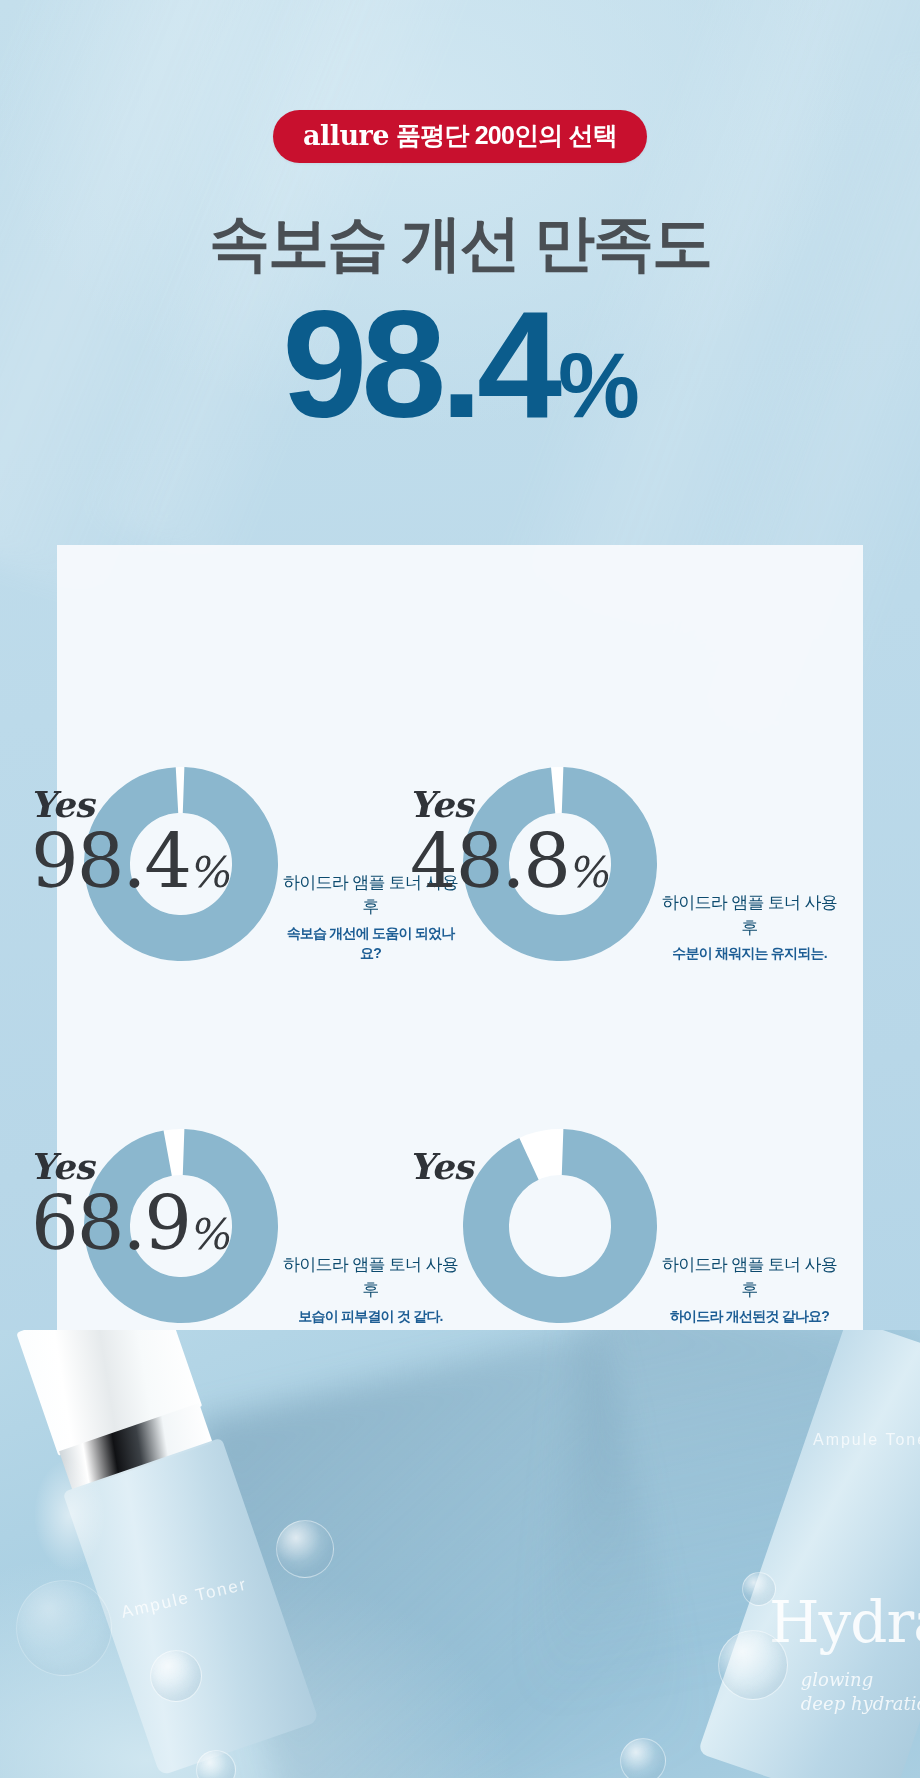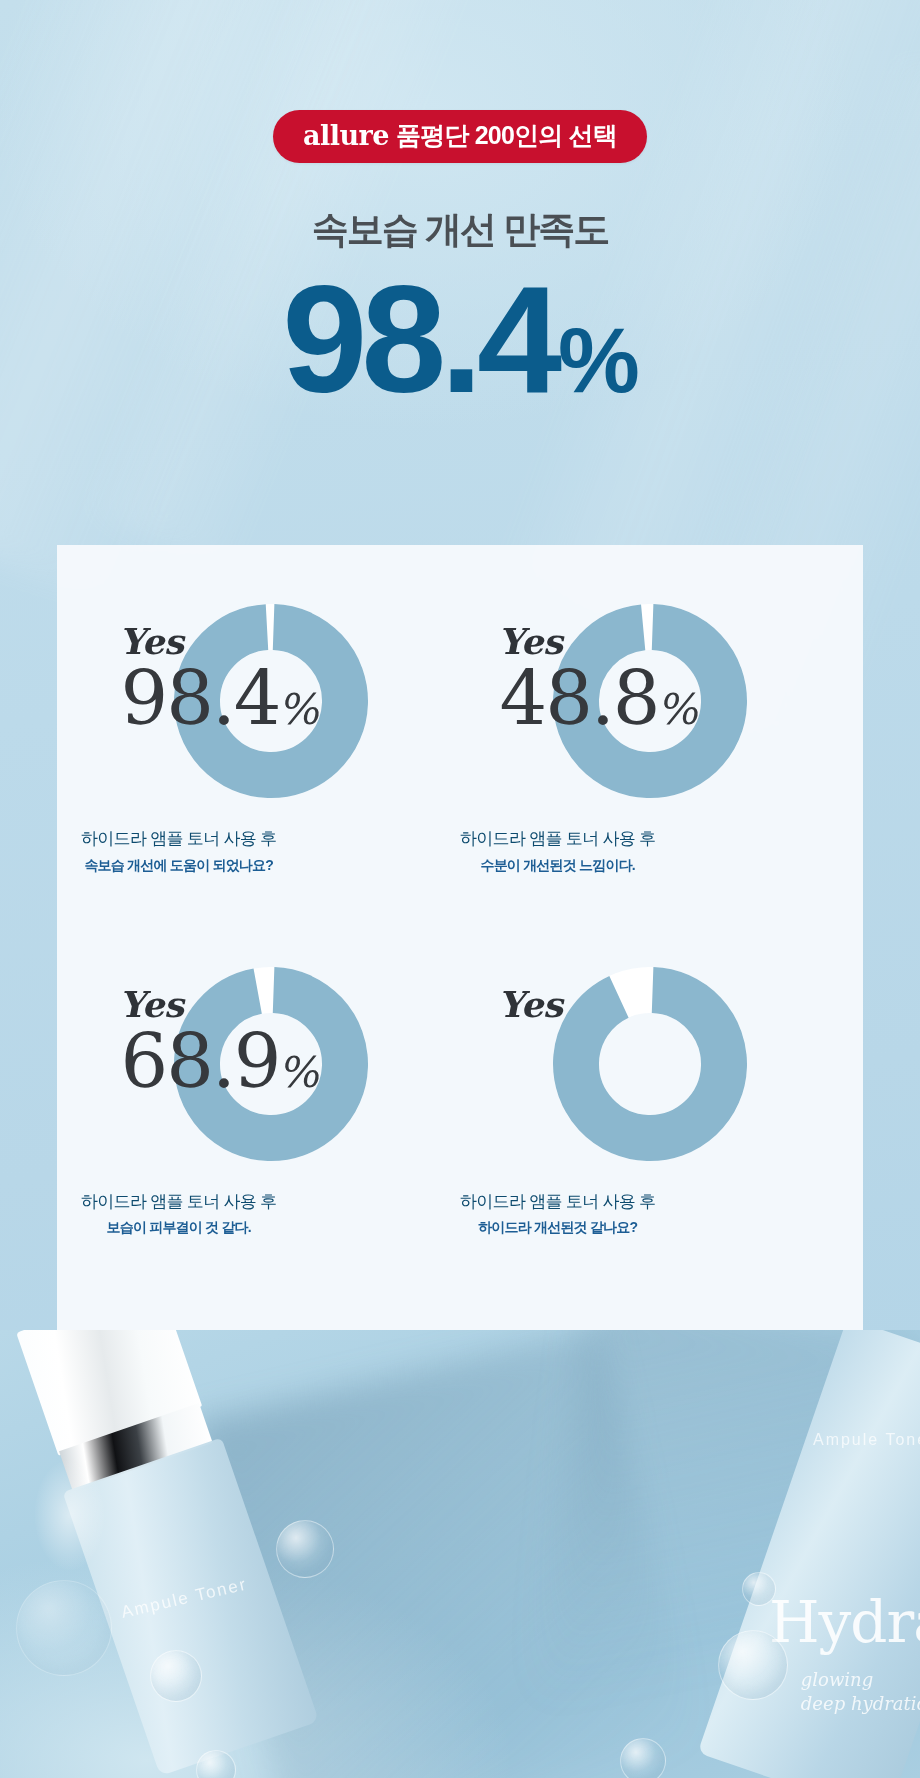--- a/index.html
+++ b/index.html
@@ -57,21 +57,21 @@
   .badge .badge-text {
     font-family:"Liberation Sans", sans-serif;
     font-weight:bold;
     font-size:25px;
     letter-spacing:-0.8px;
     margin-left:7px;
   }
 
   .main-title {
     margin-top:48px;
-    font-size:37px;
+    font-size:61px;
     font-weight:bold;
     letter-spacing:-2px;
     color:#4a4f54;
     line-height:1.05;
   }
 
   .big-stat {
     margin-top:12px;
     color:#0b5c8c;
     font-weight:bold;
@@ -96,22 +96,21 @@
     left:0; top:0; right:0; bottom:0;
     display:grid;
     grid-template-columns:1fr 1fr;
     grid-template-rows:1fr 1fr;
     padding:56px 24px 24px;
   }
 
   .stat-cell {
     position:relative;
     display:flex;
-    flex-direction:column;
-    align-items:flex-start;
+    align-items:flex-end;
   }
 
   
   .donut-wrap {
     position:relative;
     width:200px; height:200px;
     margin:0 auto;
   }
   .donut-wrap svg { display:block; width:200px; height:200px; }
 
@@ -346,21 +345,21 @@
           </svg>
           <div class="donut-overlay">
             <span class="yes">Yes</span>
             <span class="figure">
               <span class="v">48.8</span><span class="s">%</span>
             </span>
           </div>
         </div>
         <div class="caption">
           <span class="line1">하이드라 앰플 토너 사용 후</span>
-          <span class="line2">수분이 개선된것 느낌이다.</span>
+          <span class="line2">수분이 채워지는 유지되는.</span>
         </div>
       </div>
 
       <div class="stat-cell">
         <div class="donut-wrap">
           <svg viewBox="0 0 200 200">
             <circle cx="100" cy="100" r="74" fill="none" stroke="#ffffff" stroke-width="46"></circle>
             <circle class="arc" cx="100" cy="100" r="74" fill="none" stroke="#8bb7ce" stroke-width="46" transform="rotate(-88 100 100)" stroke-dasharray="448.2 16.7"></circle>
           </svg>
           <div class="donut-overlay">

